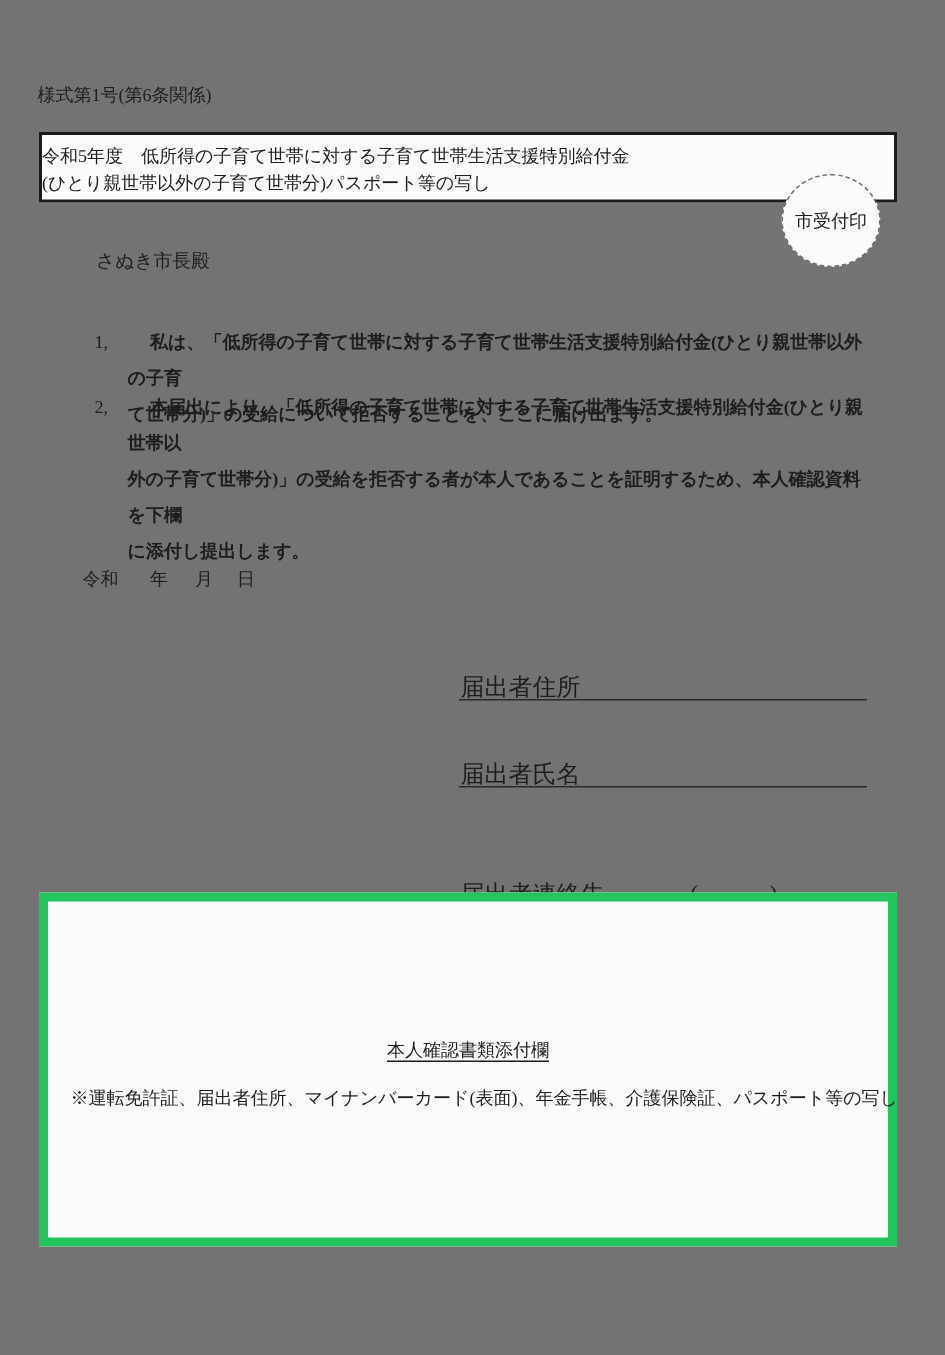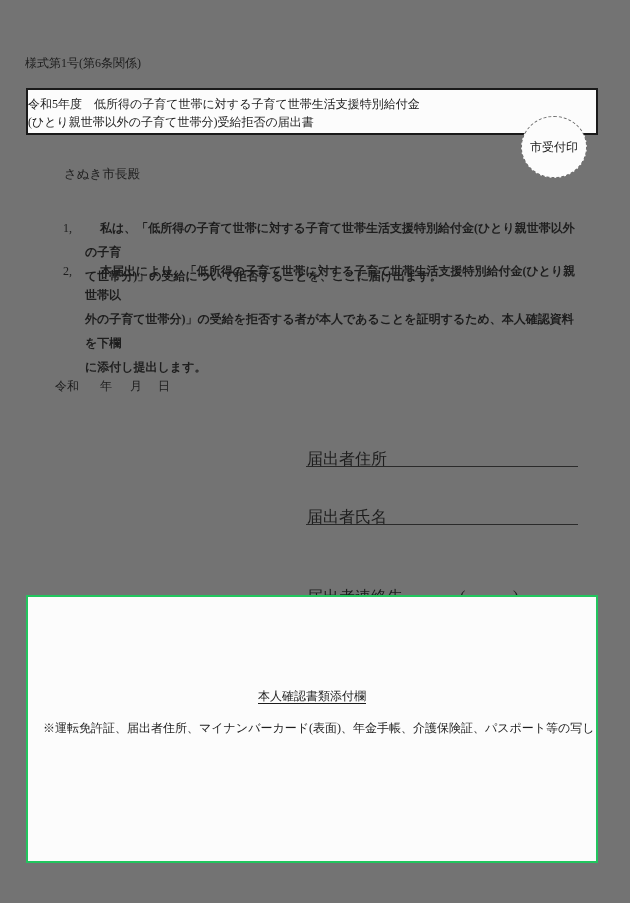--- a/index.html
+++ b/index.html
@@ -63,23 +63,23 @@
   }
   .field-row .flabel { position:absolute; left:1px; top:0; }
   .field-address { top:452px; }
   .field-name    { top:510px; }
   .field-contact { top:566px;margin-top:24px; }
   .paren { position:absolute; top:0; }
   .paren-open  { left:154px; }
   .paren-close { left:207px; }
 
   .attach-box {
-    left:26px; top:595px; width:572px; height:268px;
+    left:26px; top:595px; width:572px; height:236px;
     box-sizing:border-box;
-    border:2px solid #22c55e;
+    border:6px solid #22c55e;
     background:#fcfcfc;
   }
   .attach-heading {
     position:absolute; left:0; right:0; top:91px;
     text-align:center;
     font-size:12px;
     text-decoration:underline;
     text-underline-offset:3px;
   }
   .attach-note {
@@ -90,21 +90,21 @@
 </style>
 </head>
 <body>
 
 <div class="page">
 
   <div class="abs form-number">様式第1号(第6条関係)</div>
 
   <div class="abs title-box">
     <div>令和5年度　低所得の子育て世帯に対する子育て世帯生活支援特別給付金</div>
-    <div>(ひとり親世帯以外の子育て世帯分)受給拒否の届出書</div>
+    <div>(ひとり親世帯以外の子育て世帯分)パスポート等の写し</div>
   </div>
 
   <div class="abs stamp-circle">
     <span>市受付印</span>
   </div>
 
   <div class="abs addressee">さぬき市長殿</div>
 
   <div class="abs clause clause-1">
     <span class="num">1,</span>

